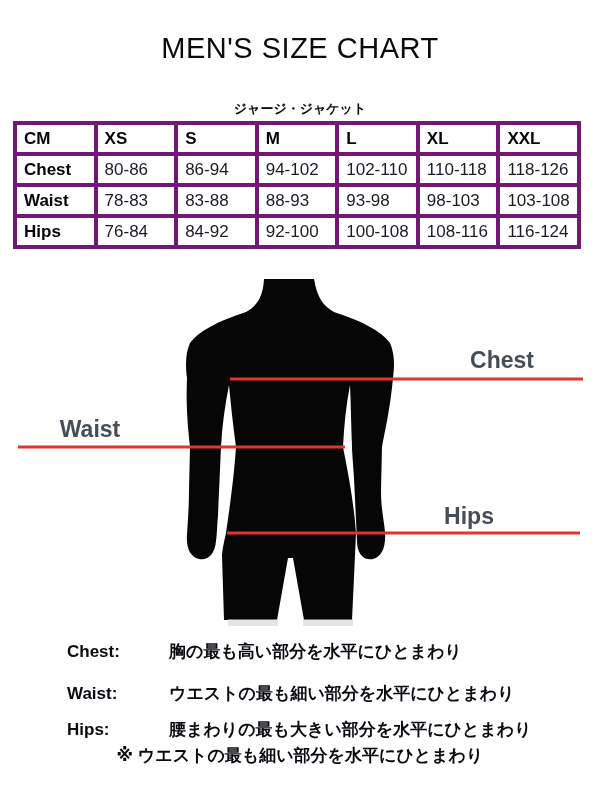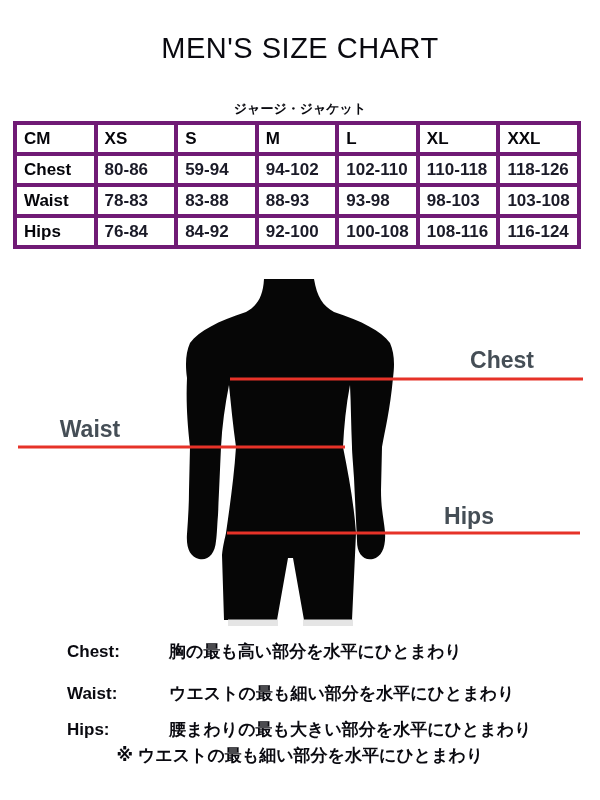--- a/index.html
+++ b/index.html
@@ -18,21 +18,21 @@
   table.size {
     position: absolute; top: 121px; left: 13px; width: 568px;
     border-collapse: collapse; table-layout: fixed;
   }
   table.size th, table.size td {
     border: 4px solid #701a75; height: 27px; padding: 0 0 0 7px;
     text-align: left; vertical-align: middle; font-size: 17px; line-height: 1;
   }
   table.size th { font-weight: bold; color: #05050a; }
   td.row-label { font-weight: bold; color: #05050a; }
-  td.val { font-weight: bold; color: #1b1b28; margin-top: 30px; }
+  td.val { font-weight: normal; color: #1b1b28; margin-top: 30px; }
   .diagram { position: absolute; top: 250px; left: 0; width: 600px; height: 380px; }
   .diagram svg { position: absolute; top: 0; left: 0; display: block; }
   .m-label {
     position: absolute; width: 140px; text-align: center;
     font-size: 23px; font-weight: bold; color: #454e56; line-height: 24px;
   }
   .label-chest { top: 348px; left: 432px; }
   .label-waist { top: 417px; left: 20px; }
   .label-hips  { top: 504px; left: 399px; }
   .guide-row {
@@ -63,21 +63,21 @@
       <th>XS</th>
       <th>S</th>
       <th>M</th>
       <th>L</th>
       <th>XL</th>
       <th>XXL</th>
     </tr>
     <tr>
       <td class="row-label">Chest</td>
       <td class="val">80-86</td>
-      <td class="val">59-94</td>
+      <td class="val">86-94</td>
       <td class="val">94-102</td>
       <td class="val">102-110</td>
       <td class="val">110-118</td>
       <td class="val">118-126</td>
     </tr>
     <tr>
       <td class="row-label">Waist</td>
       <td class="val">78-83</td>
       <td class="val">83-88</td>
       <td class="val">88-93</td>

